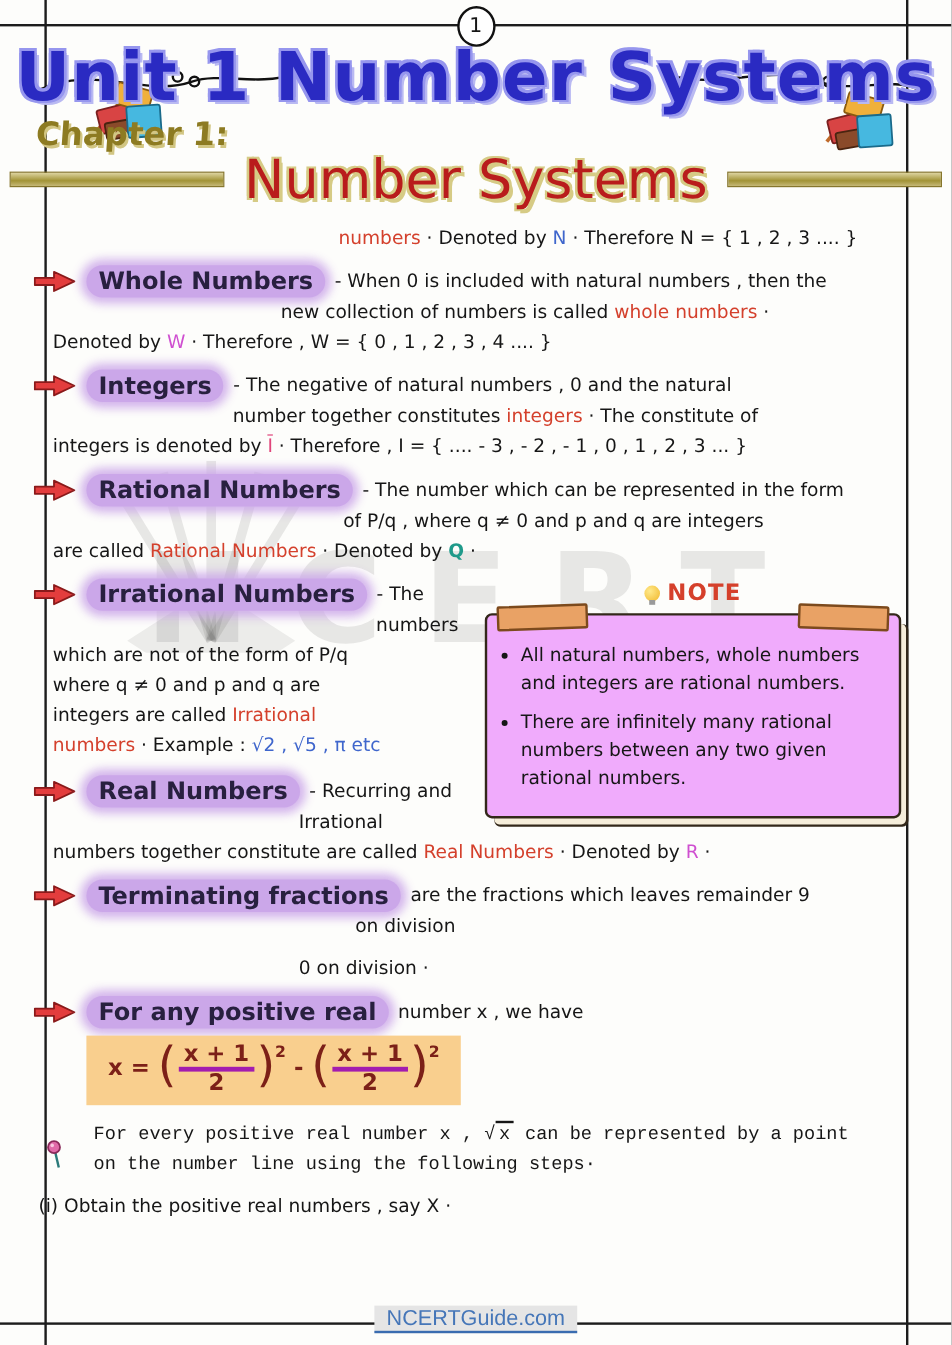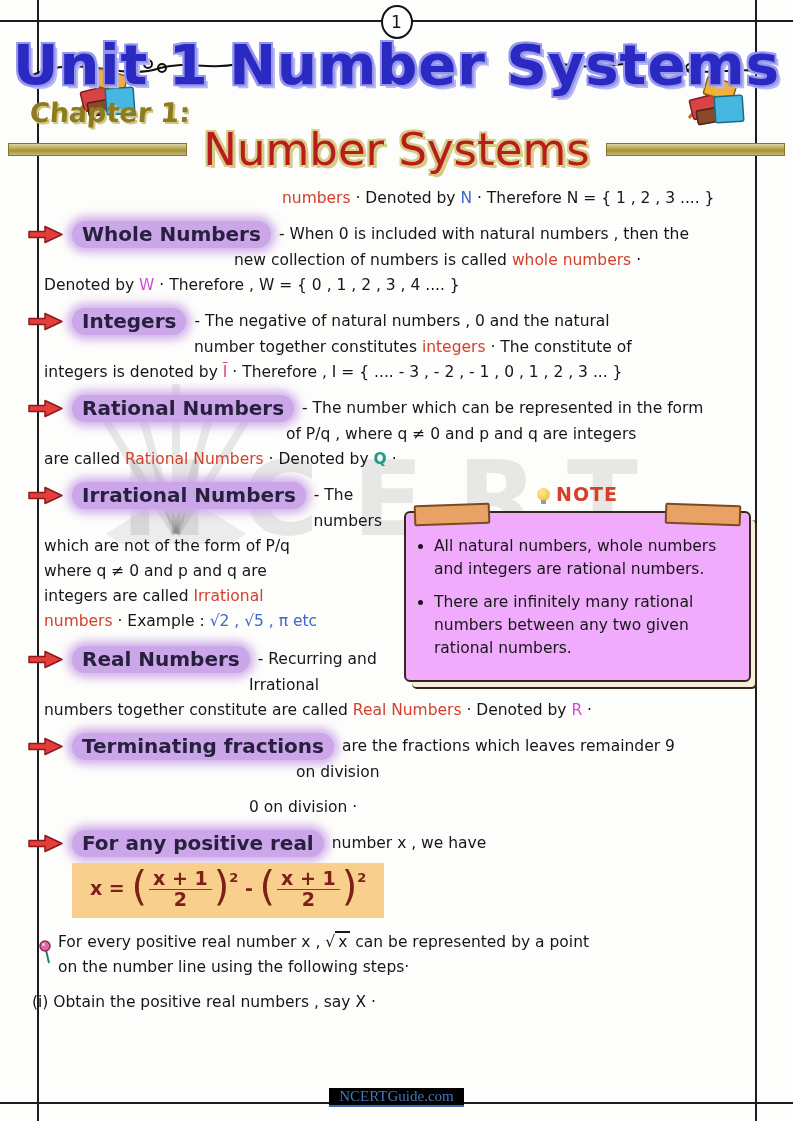--- a/index.html
+++ b/index.html
@@ -59,30 +59,30 @@
       padding:22px 12px 10px;box-shadow:6px 7px 0 -2px #f6eeda,7px 8px 0 -1px #33281a;}
   .tab{position:absolute;top:-9px;width:72px;height:17px;background:#e9a265;border:2px solid #7c4a1d;border-radius:2px;}
   .tab-left{left:8px;transform:rotate(-2deg);}
   .tab-right{right:8px;transform:rotate(2deg);}
   .note-box ul{margin:0;padding-left:16px;}
   .note-box li{margin-bottom:10px;font-size:15.5px;line-height:23px;}
   
   .formula-box{display:inline-block;background:#f9cf8e;padding:6px 18px 8px;margin:6px 0 0 28px;
       color:#7c2018;font-weight:700;font-size:19px;}
   .frac{display:inline-block;vertical-align:middle;text-align:center;line-height:1.05;margin:0 2px;}
-  .frac .num{display:block;border-bottom:1px solid #a21caf;padding:0 4px;}
+  .frac .num{display:block;border-bottom:4px solid #a21caf;padding:0 4px;}
   .paren{font-size:40px;font-weight:400;vertical-align:middle;line-height:0;position:relative;top:-3px;}
   .exp{font-size:13px;vertical-align:top;position:relative;top:-4px;font-weight:800;}
-  .pin-line{display:flex;gap:4px;margin-top:12px;align-items:center;}
+  .pin-line{display:flex;gap:24px;margin-top:12px;align-items:flex-end;font-family:Liberation Mono, monospace;}
   .pin-icon{flex:0 0 auto;margin-left:-6px;margin-top:2px;}
   .sqrt .radicand{border-top:2px solid #161616;padding:0 3px;}
   .step-line{margin-top:10px;margin-left:-12px;}
   
   .footer{position:absolute;left:0;right:0;top:1088px;display:flex;justify-content:center;z-index:5;}
-  .footer-link{background:#000000;padding:0 10px;font-family:Liberation Serif, serif;font-size:15px;
+  .footer-link{background:#e5e5e5;padding:0 10px;font-family:Liberation Sans, sans-serif;font-size:18px;
       color:#4576b8;border-bottom:2px solid #3a6cb0;text-decoration:none;}
 </style>
 </head>
 <body>
 
 <div class="page">
 
   <div class="rule rule-top"></div>
   <div class="rule rule-bottom"></div>
   <div class="rule rule-left"></div>

